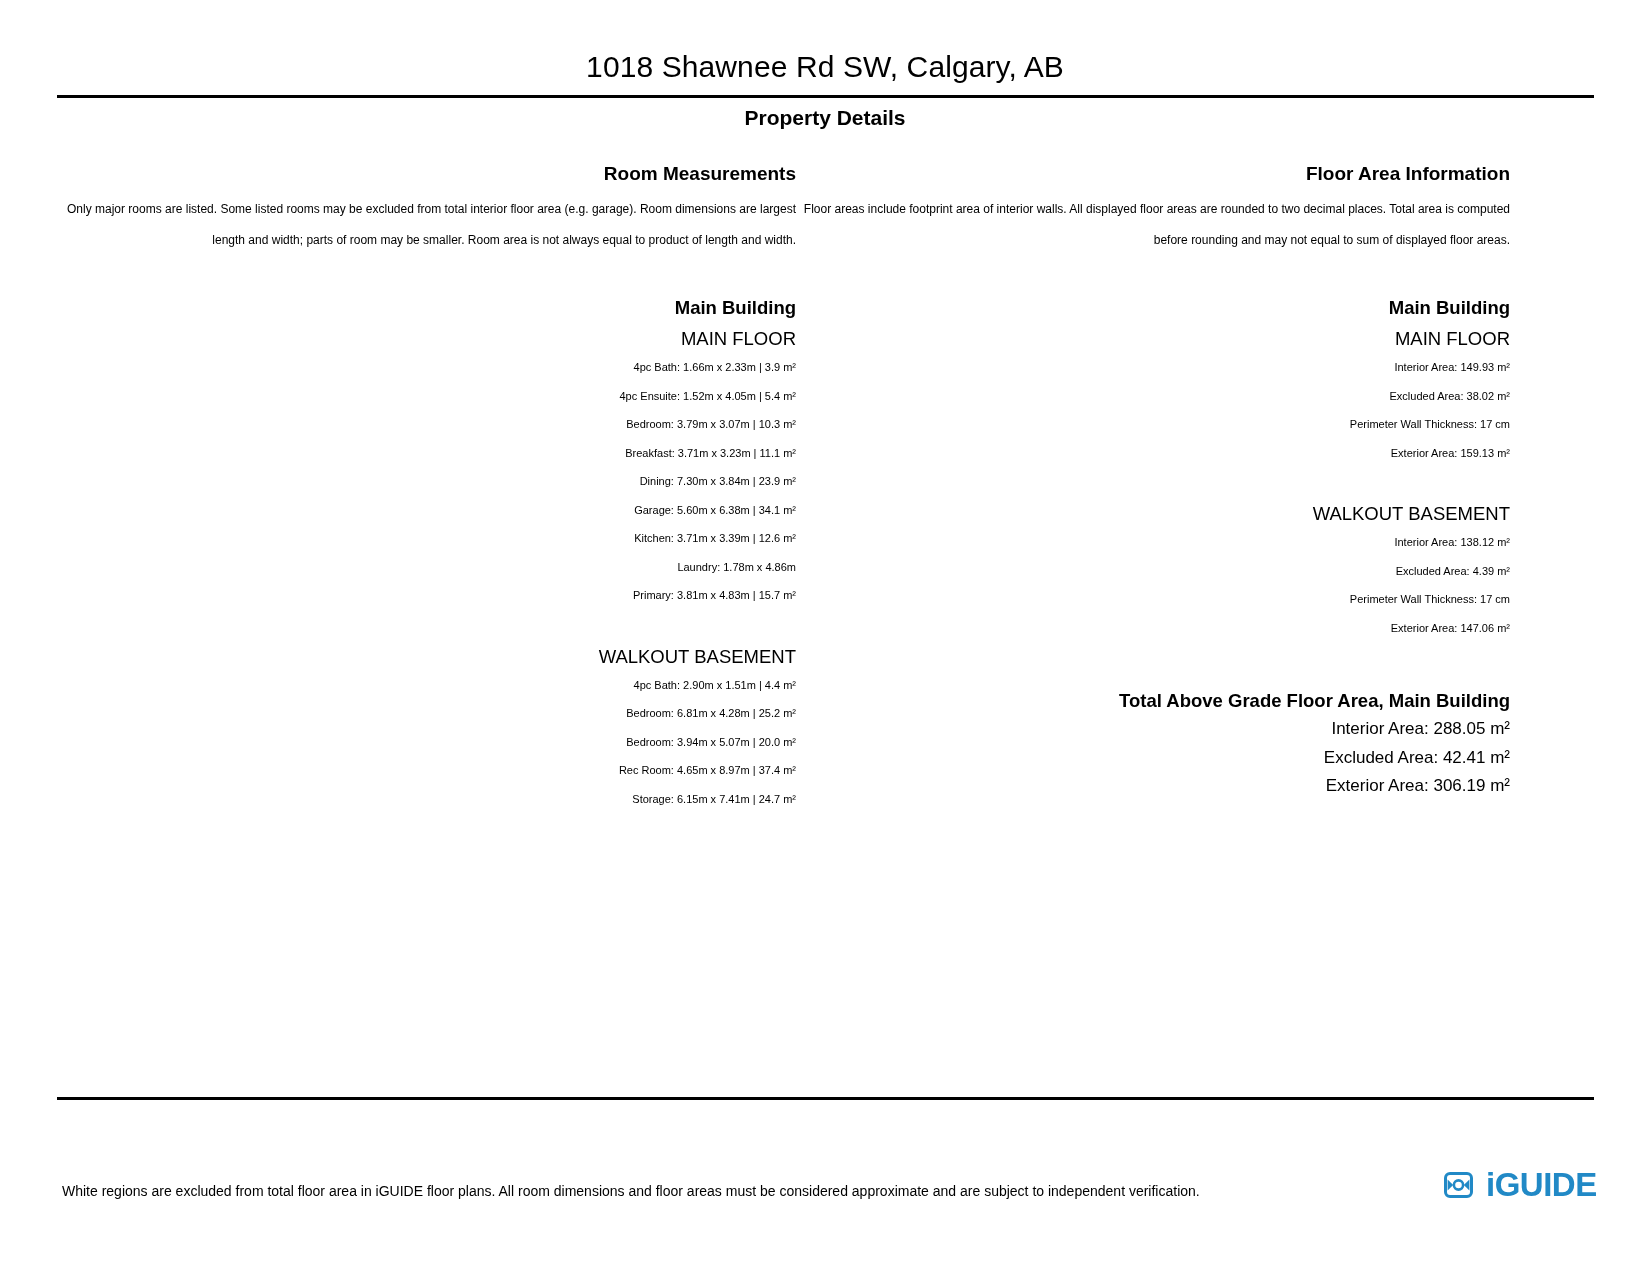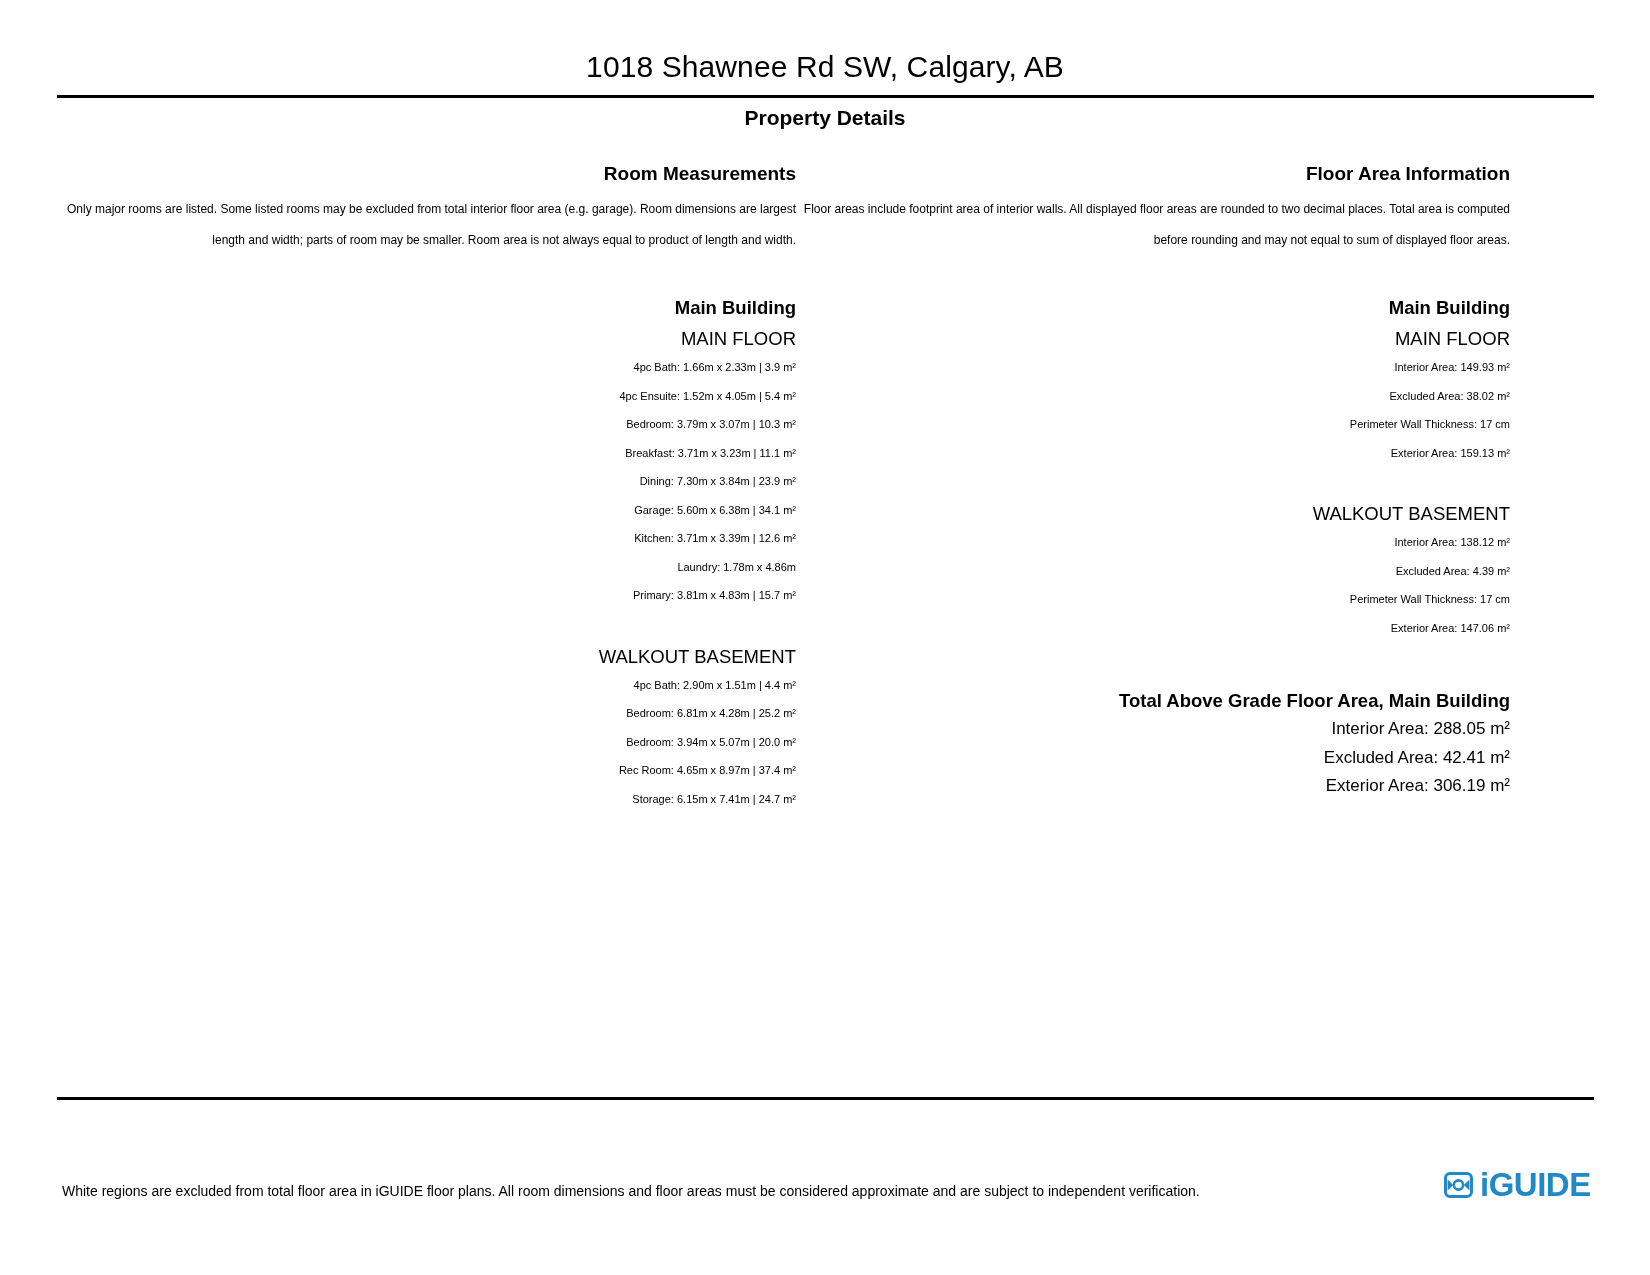--- a/index.html
+++ b/index.html
@@ -128,21 +128,21 @@
     width: 1320px;
     font-size: 14px;
     line-height: 20px;
   }
   .logo {
     position: absolute;
     left: 1443px;
     top: 1168px;
     display: flex;
     align-items: center;
-    gap: 3px;
+    gap: 9px;
   }
   .logo-mark {
     width: 34px;
     height: 34px;
     display: block;
   }
   .logo-word {
     font-size: 33px;
     font-weight: bold;
     color: #2189c6;

